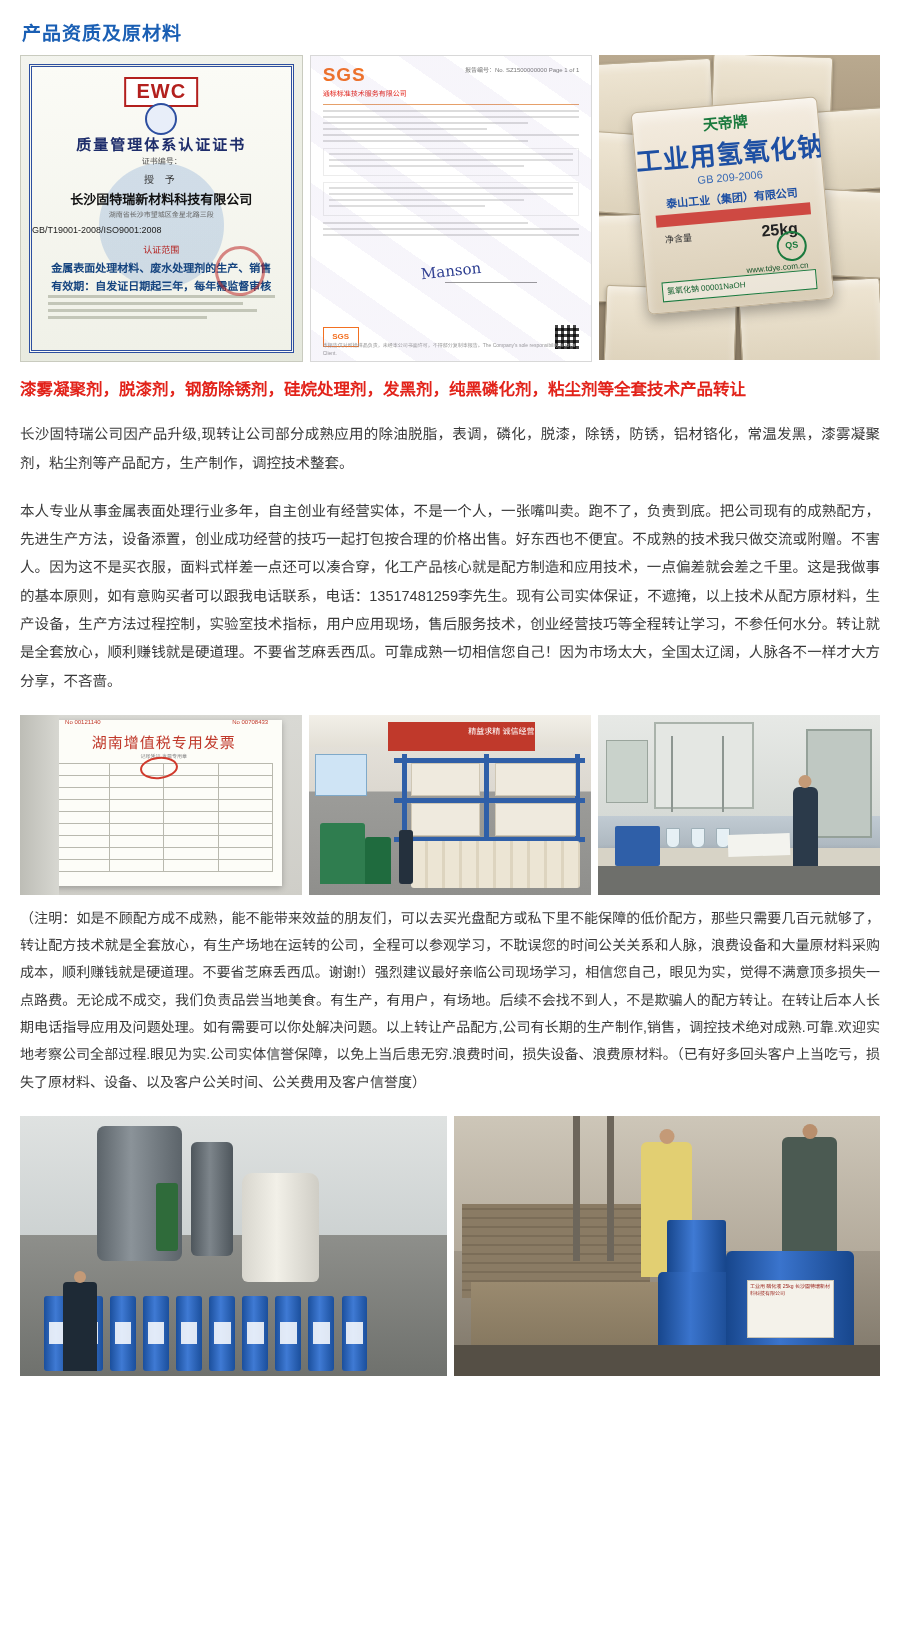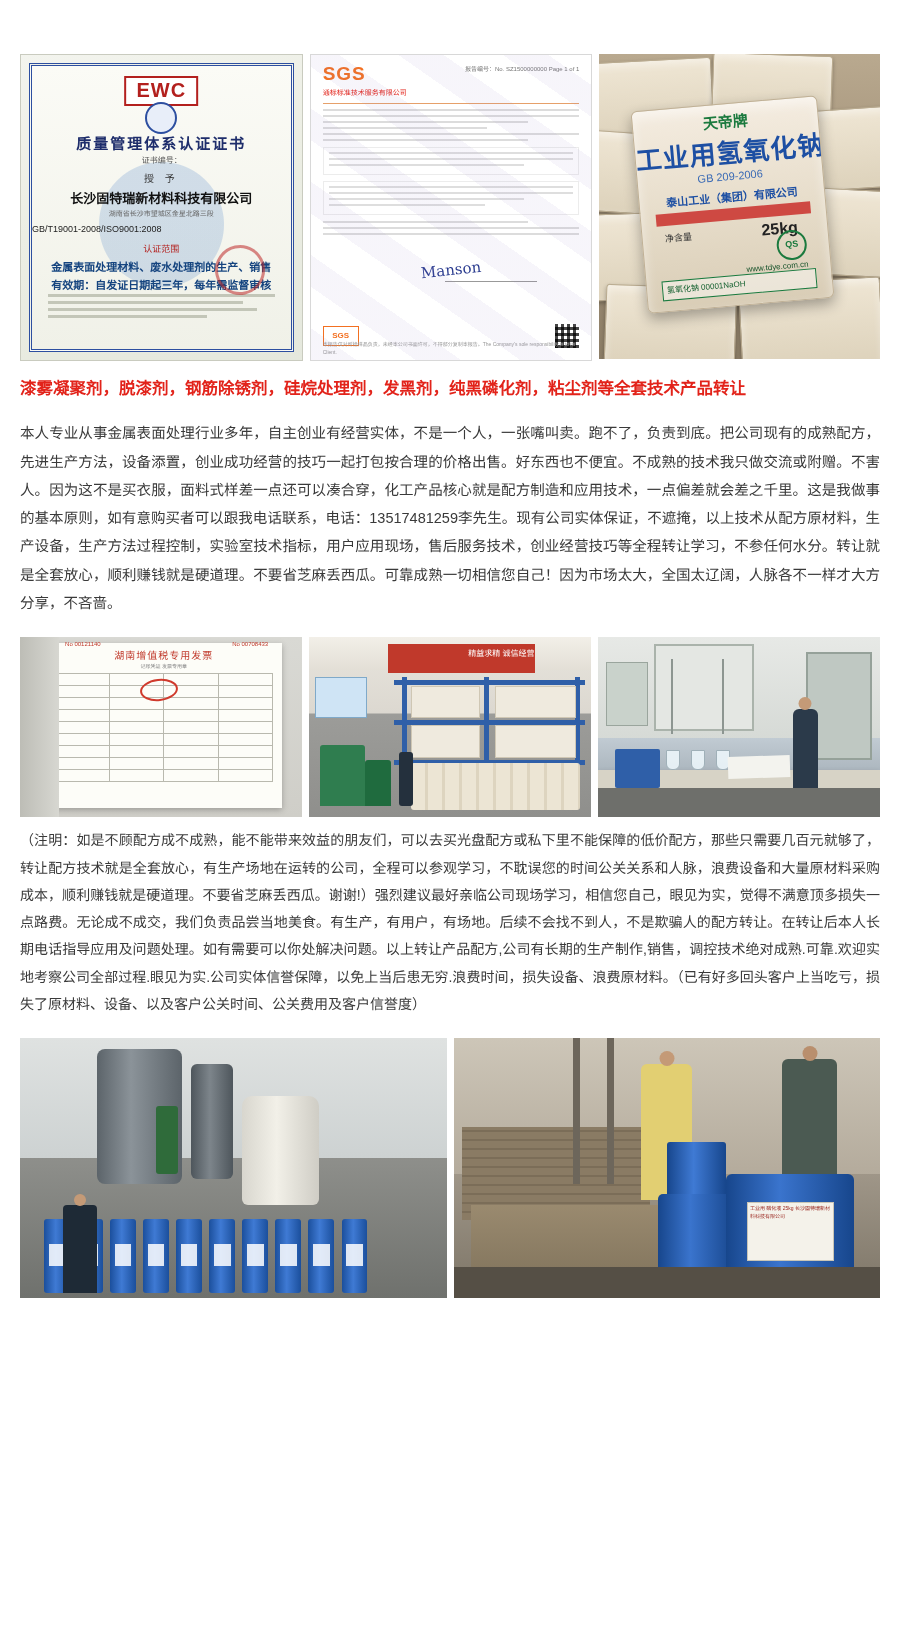--- a/index.html
+++ b/index.html
@@ -22,21 +22,21 @@
     font-size: 19px;
     font-weight: bold;
     letter-spacing: 1px;
     margin: 4px 0 10px 2px;
   }
   .img-row {
     display: flex;
     gap: 7px;
     margin: 8px 0 10px 0;
   }
-  .img-row.row-certs > div { height: 305px; margin-top: 32px; }
+  .img-row.row-certs > div { height: 305px; }
   .img-row.row-facility > div { height: 180px; }
   .img-row.row-tanks > div { height: 260px; }
 
   .ph {
     position: relative;
     overflow: hidden;
     flex: 1 1 0;
     background: #cfcfcf;
   }
 
@@ -310,21 +310,21 @@
   
   .invoice {
     background: linear-gradient(180deg,#d9d9d4,#cfcec8);
   }
   .invoice .sheet {
     position: absolute; left: 9%; top: 3%; width: 84%; height: 92%;
     background: #fdfdf8;
     box-shadow: 0 2px 6px rgba(0,0,0,.25);
   }
   .invoice .hdr {
-    text-align: center; font-size: 10px; color: #c0392b; margin-top: 4px; letter-spacing: 1px;
+    text-align: center; font-size: 15px; color: #c0392b; margin-top: 11px; letter-spacing: 1px;
   }
   .invoice .sub2 { text-align: center; font-size: 5px; color: #888; }
   .invoice table {
     width: 92%; margin: 4px auto 0 auto; border-collapse: collapse;
   }
   .invoice td {
     border: 1px solid #b9b9ae;
     height: 9px;
     font-size: 4px;
     color: #777;
@@ -568,20 +568,21 @@
   .loading .puddle {
     position: absolute; left: 0; right: 0; bottom: 0; height: 12%;
     background: #554f45;
   }
 </style>
 </head>
 <body>
 
 <div class="page">
 
+  <div class="section-title">产品资质及原材料</div>
 
   <div class="img-row row-certs">
 
     <div class="ph cert1">
       <div class="inner">
         <div class="ewc">EWC</div>
         <div class="seal"></div>
         <div class="t1">质量管理体系认证证书</div>
         <div class="t2">证书编号：</div>
         <div class="t3">授 予</div>
@@ -659,20 +660,21 @@
           <div class="qs">QS</div>
           <div class="site">www.tdye.com.cn</div>
           <div class="greenbox">氢氧化钠 00001NaOH</div>
         </div>
       </div>
     </div>
   </div>
 
   <div class="headline">漆雾凝聚剂，脱漆剂，钢筋除锈剂，硅烷处理剂，发黑剂，纯黑磷化剂，粘尘剂等全套技术产品转让</div>
 
+  <p class="copy">长沙固特瑞公司因产品升级,现转让公司部分成熟应用的除油脱脂，表调，磷化，脱漆，除锈，防锈，铝材铬化，常温发黑，漆雾凝聚剂，粘尘剂等产品配方，生产制作，调控技术整套。</p>
 
   <p class="copy">本人专业从事金属表面处理行业多年，自主创业有经营实体，不是一个人，一张嘴叫卖。跑不了，负责到底。把公司现有的成熟配方，先进生产方法，设备添置，创业成功经营的技巧一起打包按合理的价格出售。好东西也不便宜。不成熟的技术我只做交流或附赠。不害人。因为这不是买衣服，面料式样差一点还可以凑合穿，化工产品核心就是配方制造和应用技术，一点偏差就会差之千里。这是我做事的基本原则，如有意购买者可以跟我电话联系，电话：13517481259李先生。现有公司实体保证，不遮掩，以上技术从配方原材料，生产设备，生产方法过程控制，实验室技术指标，用户应用现场，售后服务技术，创业经营技巧等全程转让学习，不参任何水分。转让就是全套放心，顺利赚钱就是硬道理。不要省芝麻丢西瓜。可靠成熟一切相信您自己！因为市场太大，全国太辽阔，人脉各不一样才大方分享，不吝啬。</p>
 
 
   <div class="img-row row-facility">
 
     <div class="ph invoice">
       <div class="sheet">
         <div class="hdr">湖南增值税专用发票</div>
         <div class="sub2">记账凭证 发票专用章</div>

